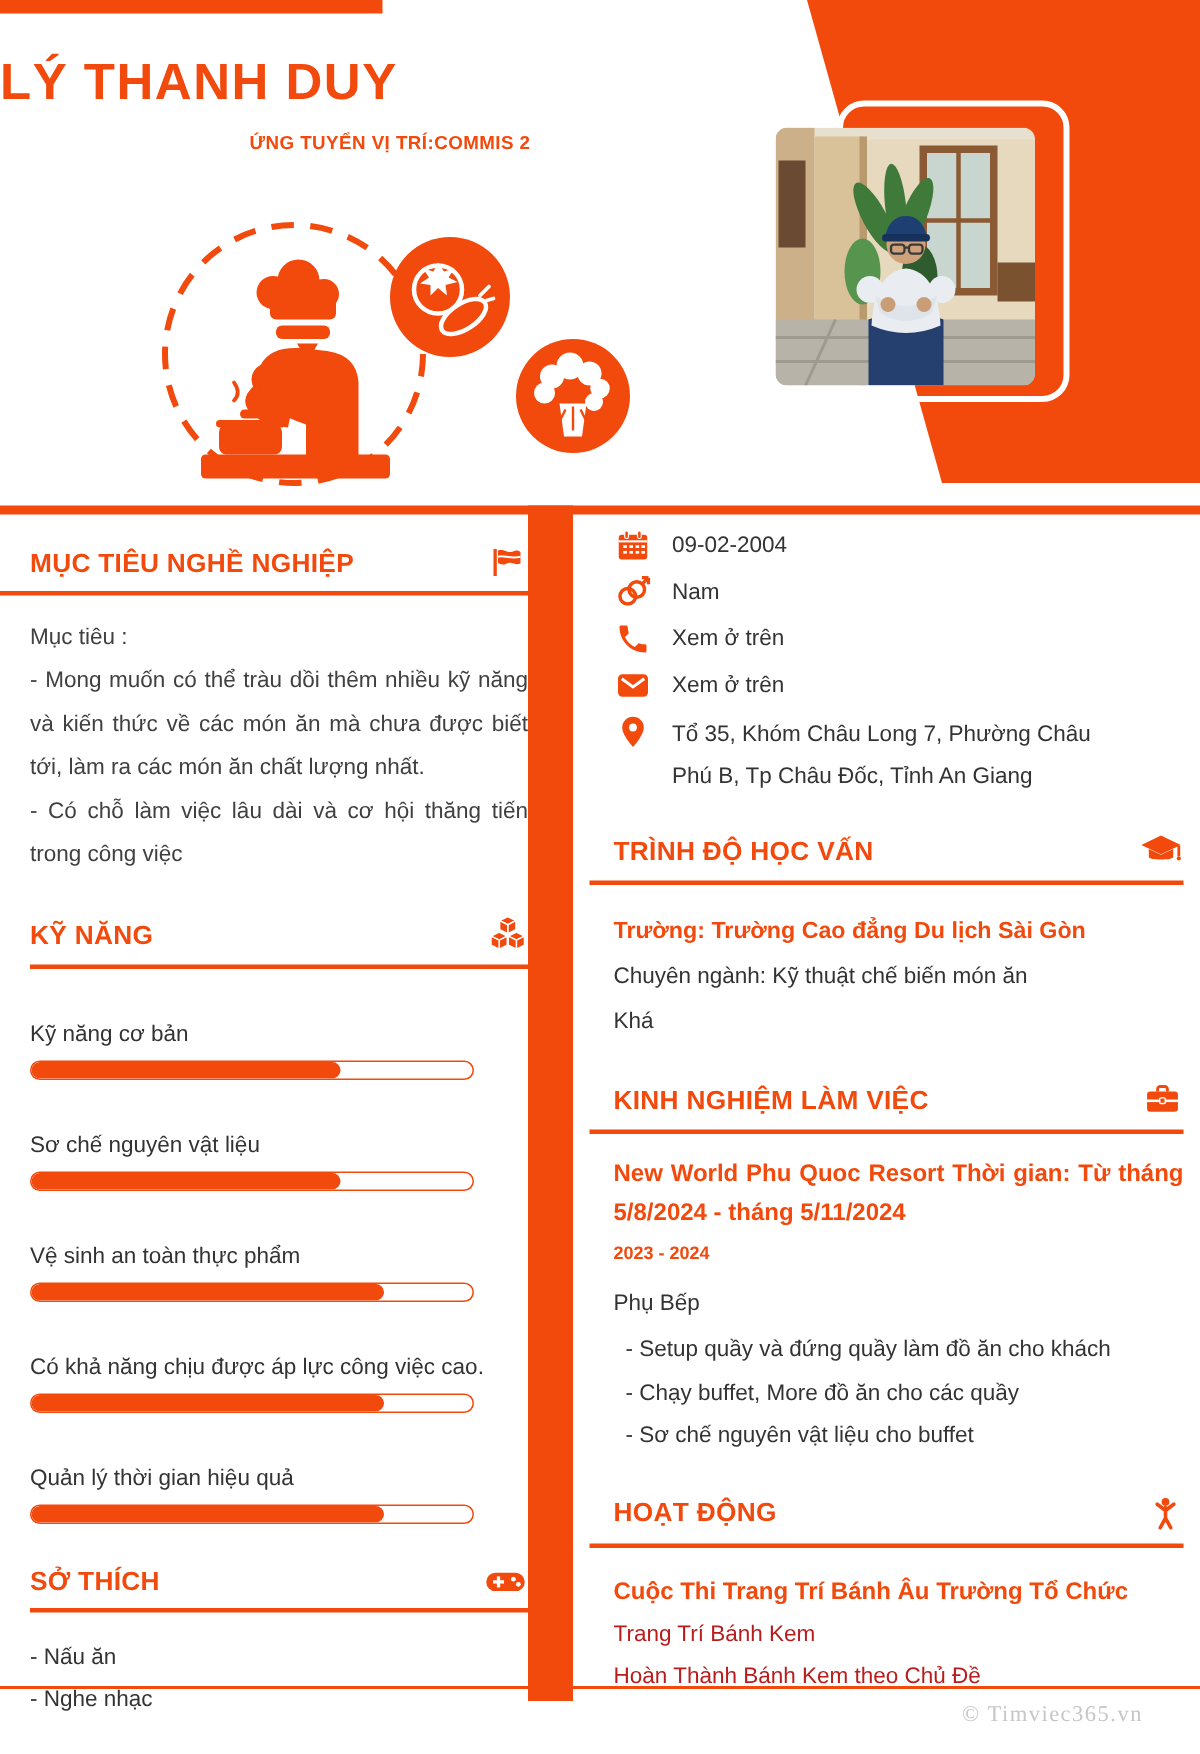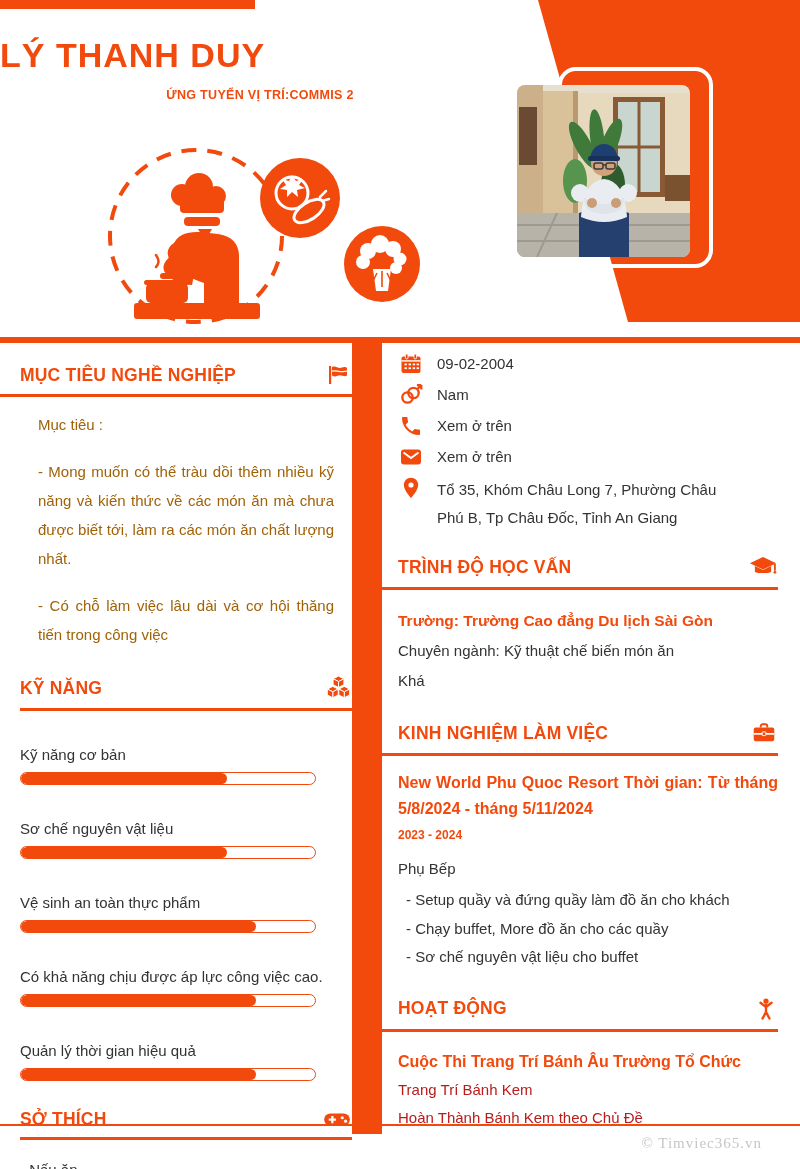--- a/index.html
+++ b/index.html
@@ -22,31 +22,31 @@
 
   
   .band{position:absolute;left:0;top:337px;width:800px;height:6px;background:var(--accent);}
   .divider{position:absolute;left:352px;top:337px;width:30px;height:797px;background:var(--accent);}
   .bottom-line{position:absolute;left:0;top:1124px;width:800px;height:2px;background:var(--accent);}
   .watermark{position:absolute;right:38px;top:1135px;font-family:Liberation Serif, serif;
              font-size:15px;color:#c6c6c6;letter-spacing:1px;}
 
   
   .left-col{position:absolute;left:20px;top:343px;width:332px;}
-  .right-col{position:absolute;left:398px;top:348px;width:380px;}
+  .right-col{position:absolute;left:409px;top:348px;width:380px;}
 
   .section-header{display:flex;justify-content:space-between;align-items:center;}
   .section-header h2{margin:0;font-size:17.5px;font-weight:bold;color:var(--accent);letter-spacing:.2px;}
   .icon{color:var(--accent);flex:0 0 auto;}
   .rule{height:3px;background:var(--accent);margin-top:7px;}
   .left-col .rule.bleed{margin-left:-20px;}
   .right-col .rule{margin-left:-16px;}
 
   
-  .objective p{margin:18px;font-size:15px;line-height:29px;text-align:justify;color:#a16207;}
+  .objective p{margin:0;font-size:15px;line-height:29px;text-align:justify;color:#404040;}
   .objective .body{margin-top:13px;}
   .section{margin-top:0;}
   .sec-gap{margin-top:26px;}
   .skills-list{margin-top:14px;}
   .skill{margin-bottom:27px;}
   .skill-label{font-size:15px;color:#333;margin-top:35px;}
   .bar{width:294px;height:11px;border:1.5px solid var(--accent);border-radius:7px;margin-top:9px;
        background:#fff;overflow:hidden;}
   .fill{height:100%;background:var(--accent);border-radius:6px;}
   .hobby-list{margin-top:16px;}

